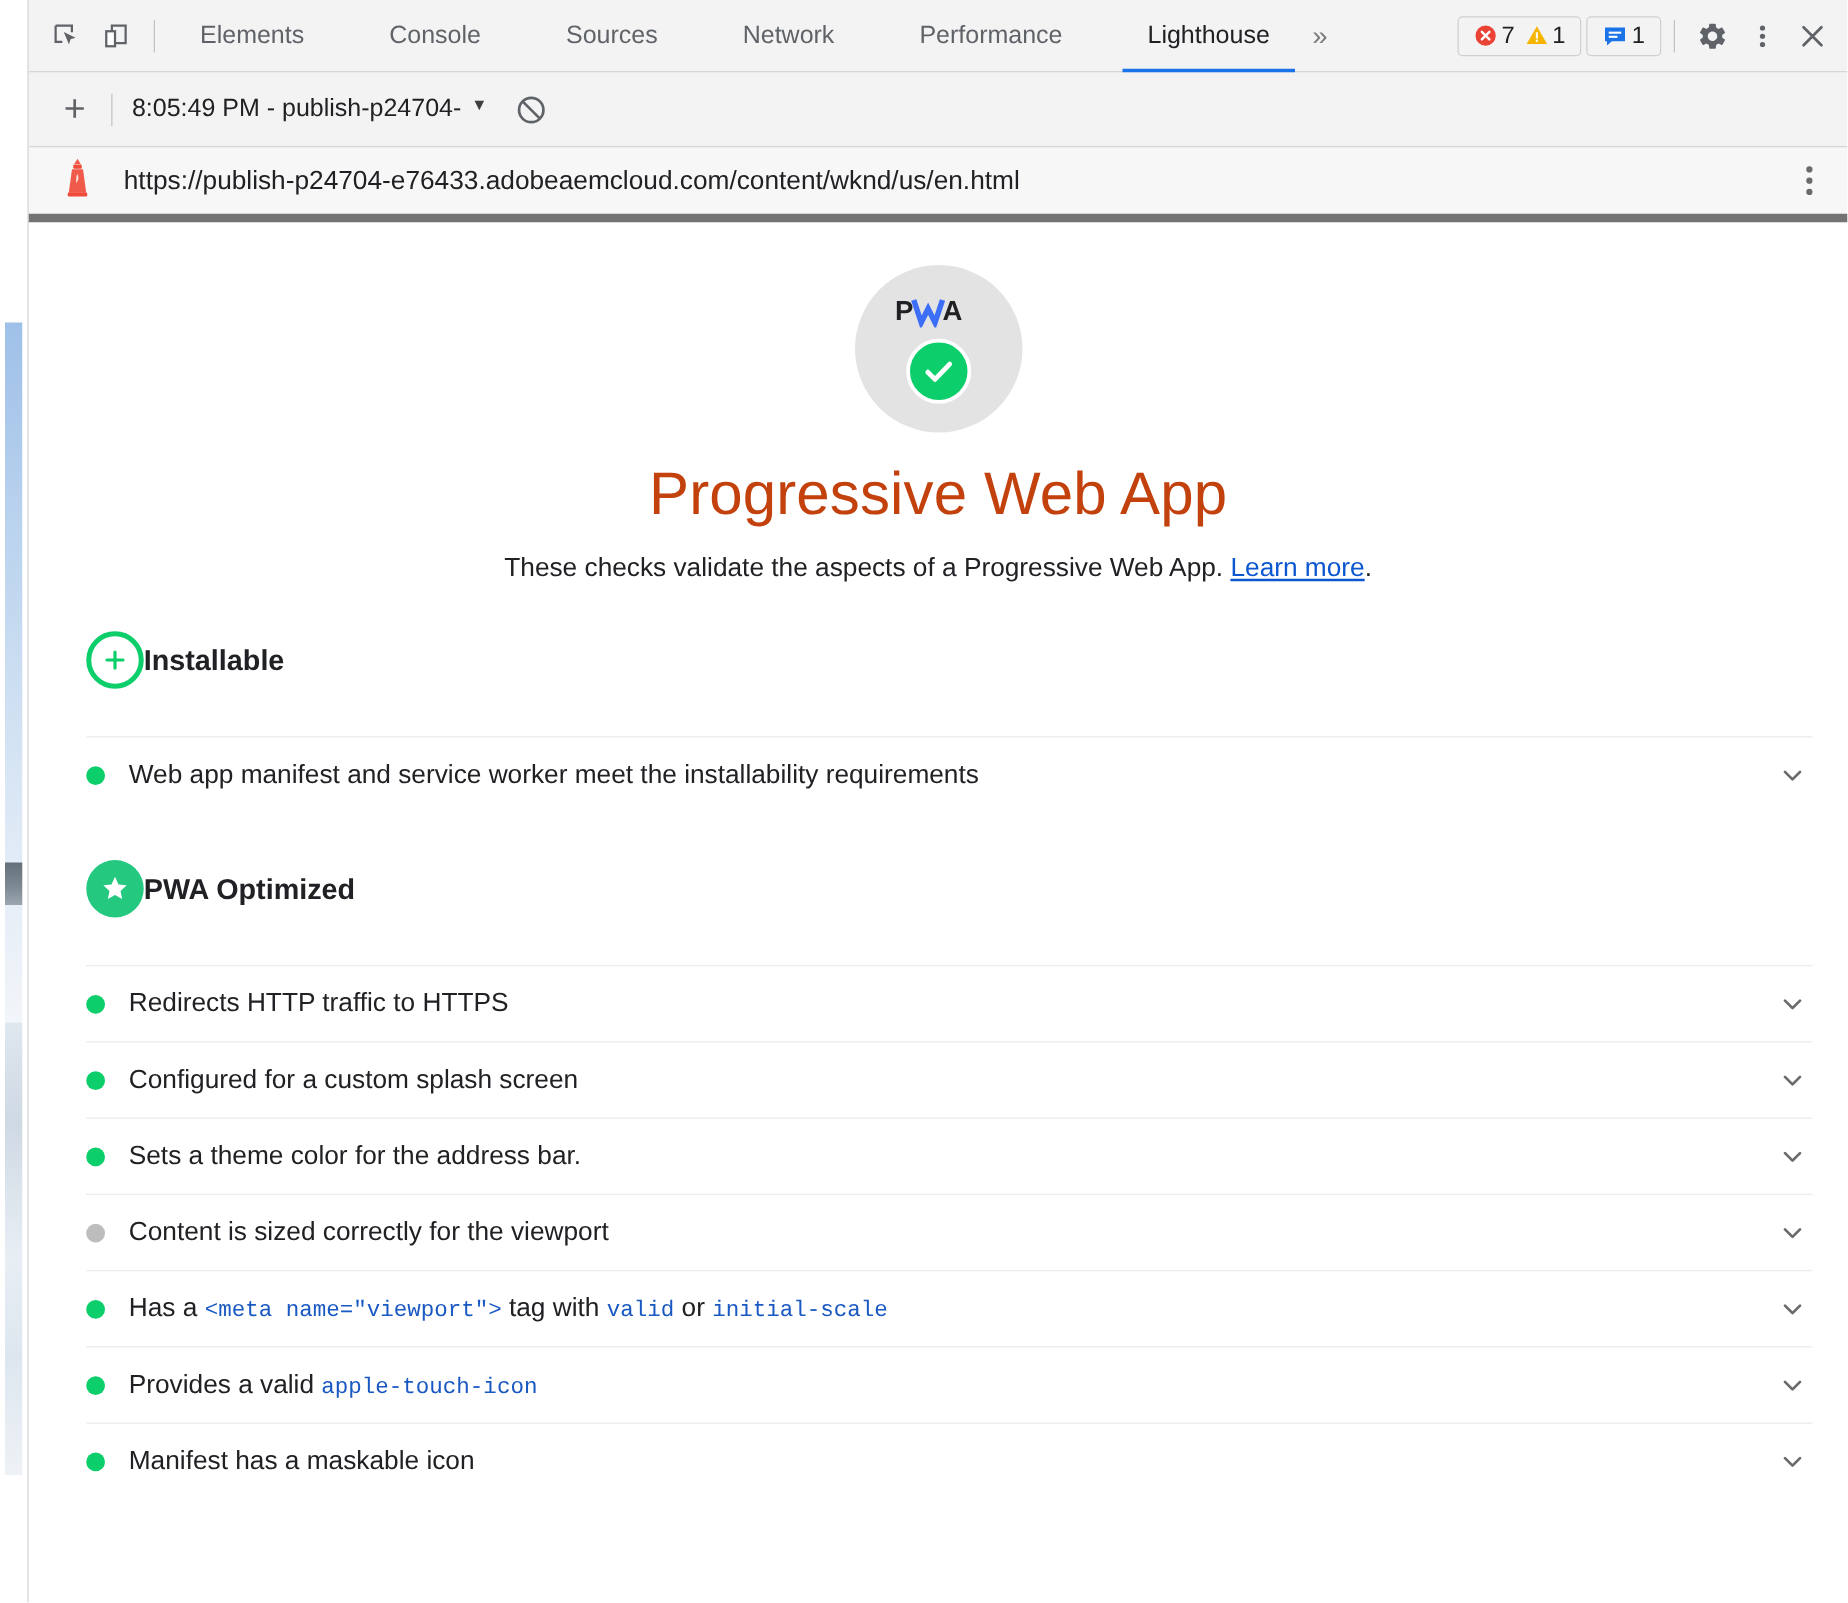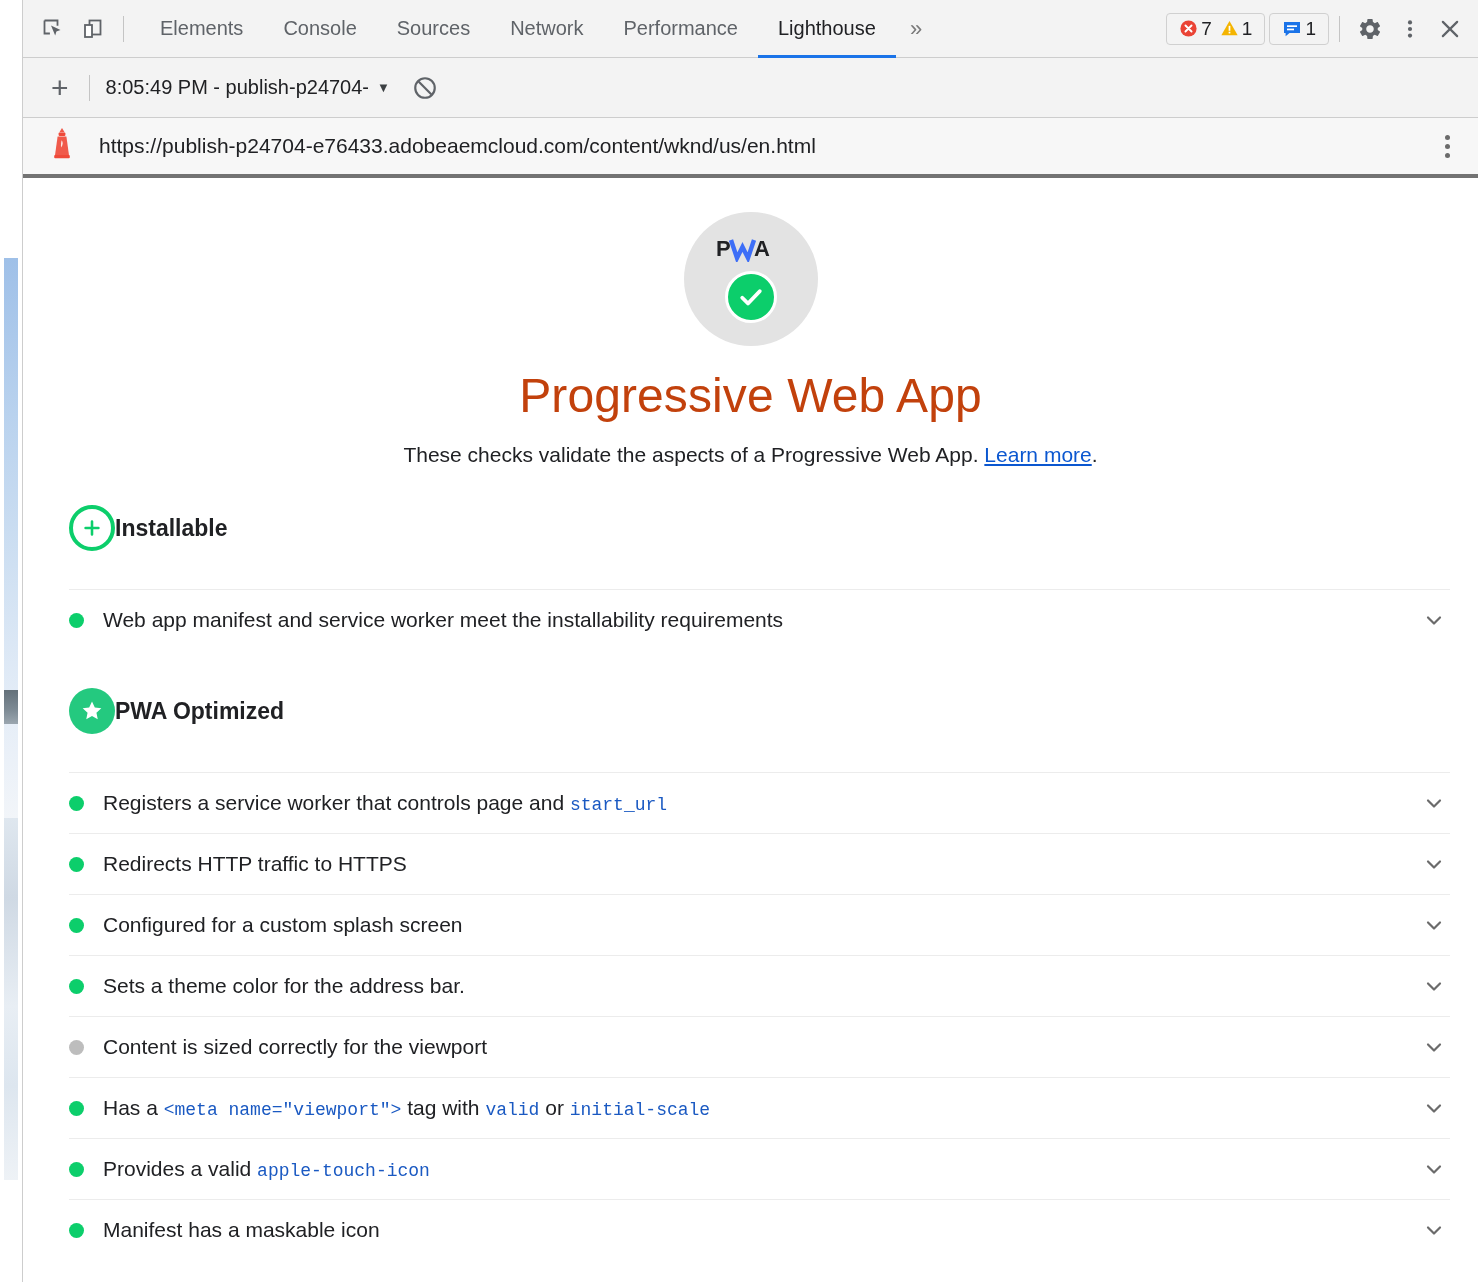--- a/index.html
+++ b/index.html
@@ -50,21 +50,21 @@
     padding-left: 0;
   }
   .icon-btn {
     width: 40px; height: 40px;
     display: flex; align-items: center; justify-content: center;
     cursor: pointer; flex: none;
   }
   .icon-btn svg { display: block; }
   .vsep { width: 1px; height: 26px; background: #c4c4c4; margin: 0 10px; flex: none; }
 
-  .tabs { display: flex; align-items: stretch; height: 58px; margin-left: 6px; }
+  .tabs { display: flex; align-items: stretch; height: 58px; margin-left: 6px; gap: 28px; }
   .tab {
     position: relative;
     display: flex; align-items: center;
     padding: 0 20px;
     font-size: 20px; color: #5f6368;
     cursor: pointer;
     white-space: nowrap;
   }
   .tab.active { color: #202124; }
   .tab.active::after {
@@ -88,32 +88,32 @@
   
   .lh-toolbar {
     position: relative; height: 60px;
     background: #f3f3f3;
     border-bottom: 1px solid #cdcdcd;
     display: flex; align-items: center;
     padding-left: 18px;
   }
   .plus-btn { font-size: 30px; color: #5f6368; line-height: 1; cursor: pointer; padding: 0 10px; font-weight: 300; }
   .report-select {
-    display: flex; align-items: center; gap: 8px;
+    display: flex; align-items: flex-start; gap: 8px;
     font-size: 20px; color: #202124; cursor: pointer;
     padding: 0 6px; max-width: 360px;
   }
   .report-select .caret { font-size: 13px; color: #3c4043; }
   .clear-btn { margin-left: 16px; cursor: pointer; display: flex; align-items: center; }
 
   
   .url-bar {
     position: relative; height: 60px;
     background: #f7f7f7;
-    border-bottom: 4px solid #737373;
+    border-bottom: 7px solid #737373;
     display: flex; align-items: center;
     padding: 0 22px 0 22px;
   }
   .lh-logo { width: 34px; flex: none; display: flex; justify-content: center; }
   .url-text {
     margin-left: 20px;
     font-size: 21px; color: #202124;
     white-space: nowrap; overflow: hidden; text-overflow: ellipsis;
   }
   .kebab { margin-left: auto; display: flex; flex-direction: column; gap: 4px; cursor: pointer; padding: 6px; }
@@ -401,29 +401,20 @@
         <div class="section-head">
           <div class="badge-solid">
             <svg width="26" height="26" viewBox="0 0 24 24">
               <path d="M12 3.2l2.6 5.6 6 .7-4.5 4.1 1.2 6-5.3-3-5.3 3 1.2-6L3.4 9.5l6-.7z" fill="#ffffff"></path>
             </svg>
           </div>
           <div class="label">PWA Optimized</div>
         </div>
         <div class="audits">
 
-          <div class="audit">
-            <span class="dot"></span>
-            <span class="audit-text"><span>Registers a service worker that controls page and </span><code>start_url</code></span>
-            <span class="audit-chev">
-              <svg width="24" height="24" viewBox="0 0 24 24">
-                  <path d="M6 9.5l6 6 6-6" fill="none" stroke="#6b6b6b" stroke-width="2.2" stroke-linecap="round" stroke-linejoin="round"></path>
-                </svg>
-            </span>
-          </div>
 
           <div class="audit">
             <span class="dot"></span>
             <span class="audit-text"><span>Redirects HTTP traffic to HTTPS</span></span>
             <span class="audit-chev">
               <svg width="24" height="24" viewBox="0 0 24 24">
                   <path d="M6 9.5l6 6 6-6" fill="none" stroke="#6b6b6b" stroke-width="2.2" stroke-linecap="round" stroke-linejoin="round"></path>
                 </svg>
             </span>
           </div>

